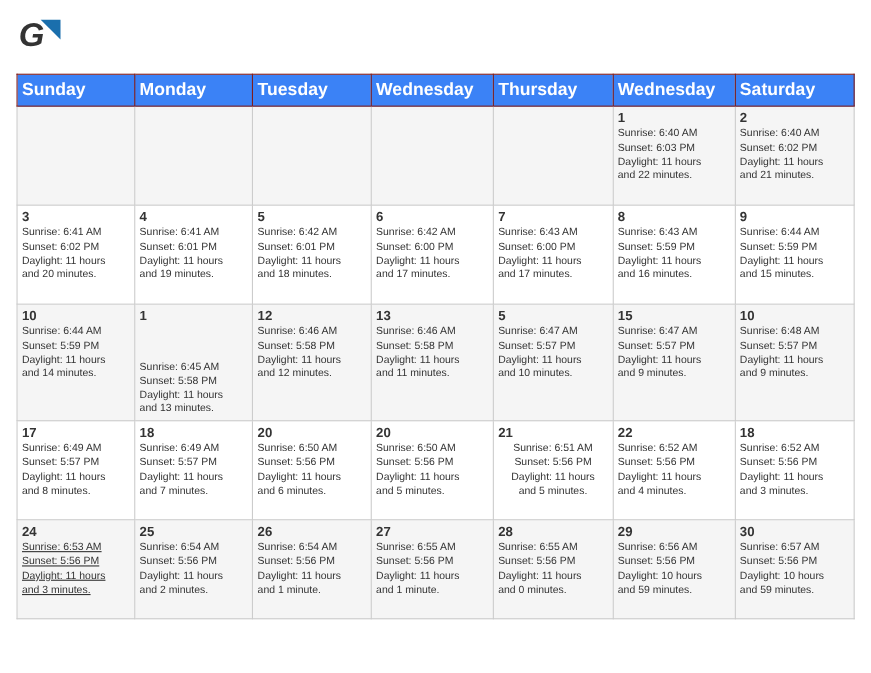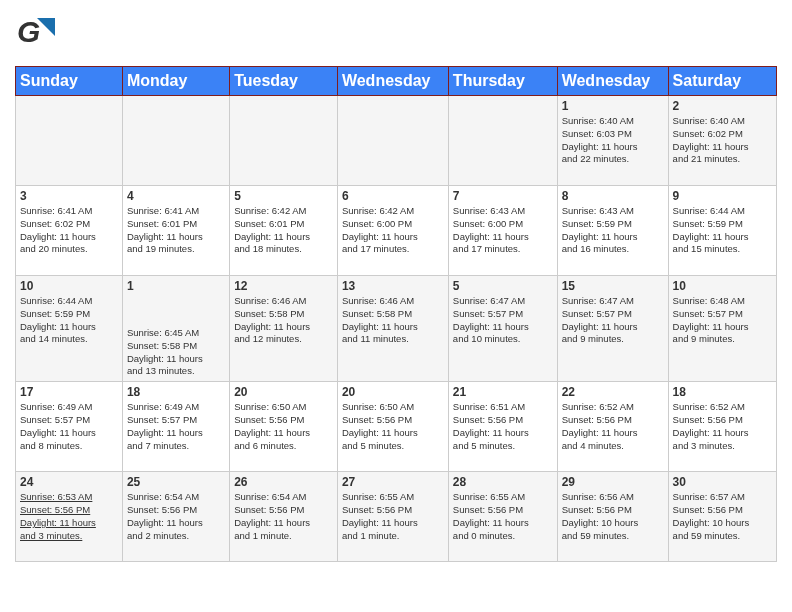--- a/index.html
+++ b/index.html
@@ -243,21 +243,21 @@
           </td>
           <td>
             <span class="day-number">20</span>
             <div class="day-info" style="white-space: pre-line;">Sunrise: 6:50 AM
 Sunset: 5:56 PM
 Daylight: 11 hours
 and 5 minutes.</div>
           </td>
           <td>
             <span class="day-number">21</span>
-            <div class="day-info" style="white-space: pre-line;">Sunrise: 6:51 AM
+            <div class="day-info" style="white-space: pre-line; text-align: center;">Sunrise: 6:51 AM
 Sunset: 5:56 PM
 Daylight: 11 hours
 and 5 minutes.</div>
           </td>
           <td>
             <span class="day-number">22</span>
             <div class="day-info" style="white-space: pre-line;">Sunrise: 6:52 AM
 Sunset: 5:56 PM
 Daylight: 11 hours
 and 4 minutes.</div>

